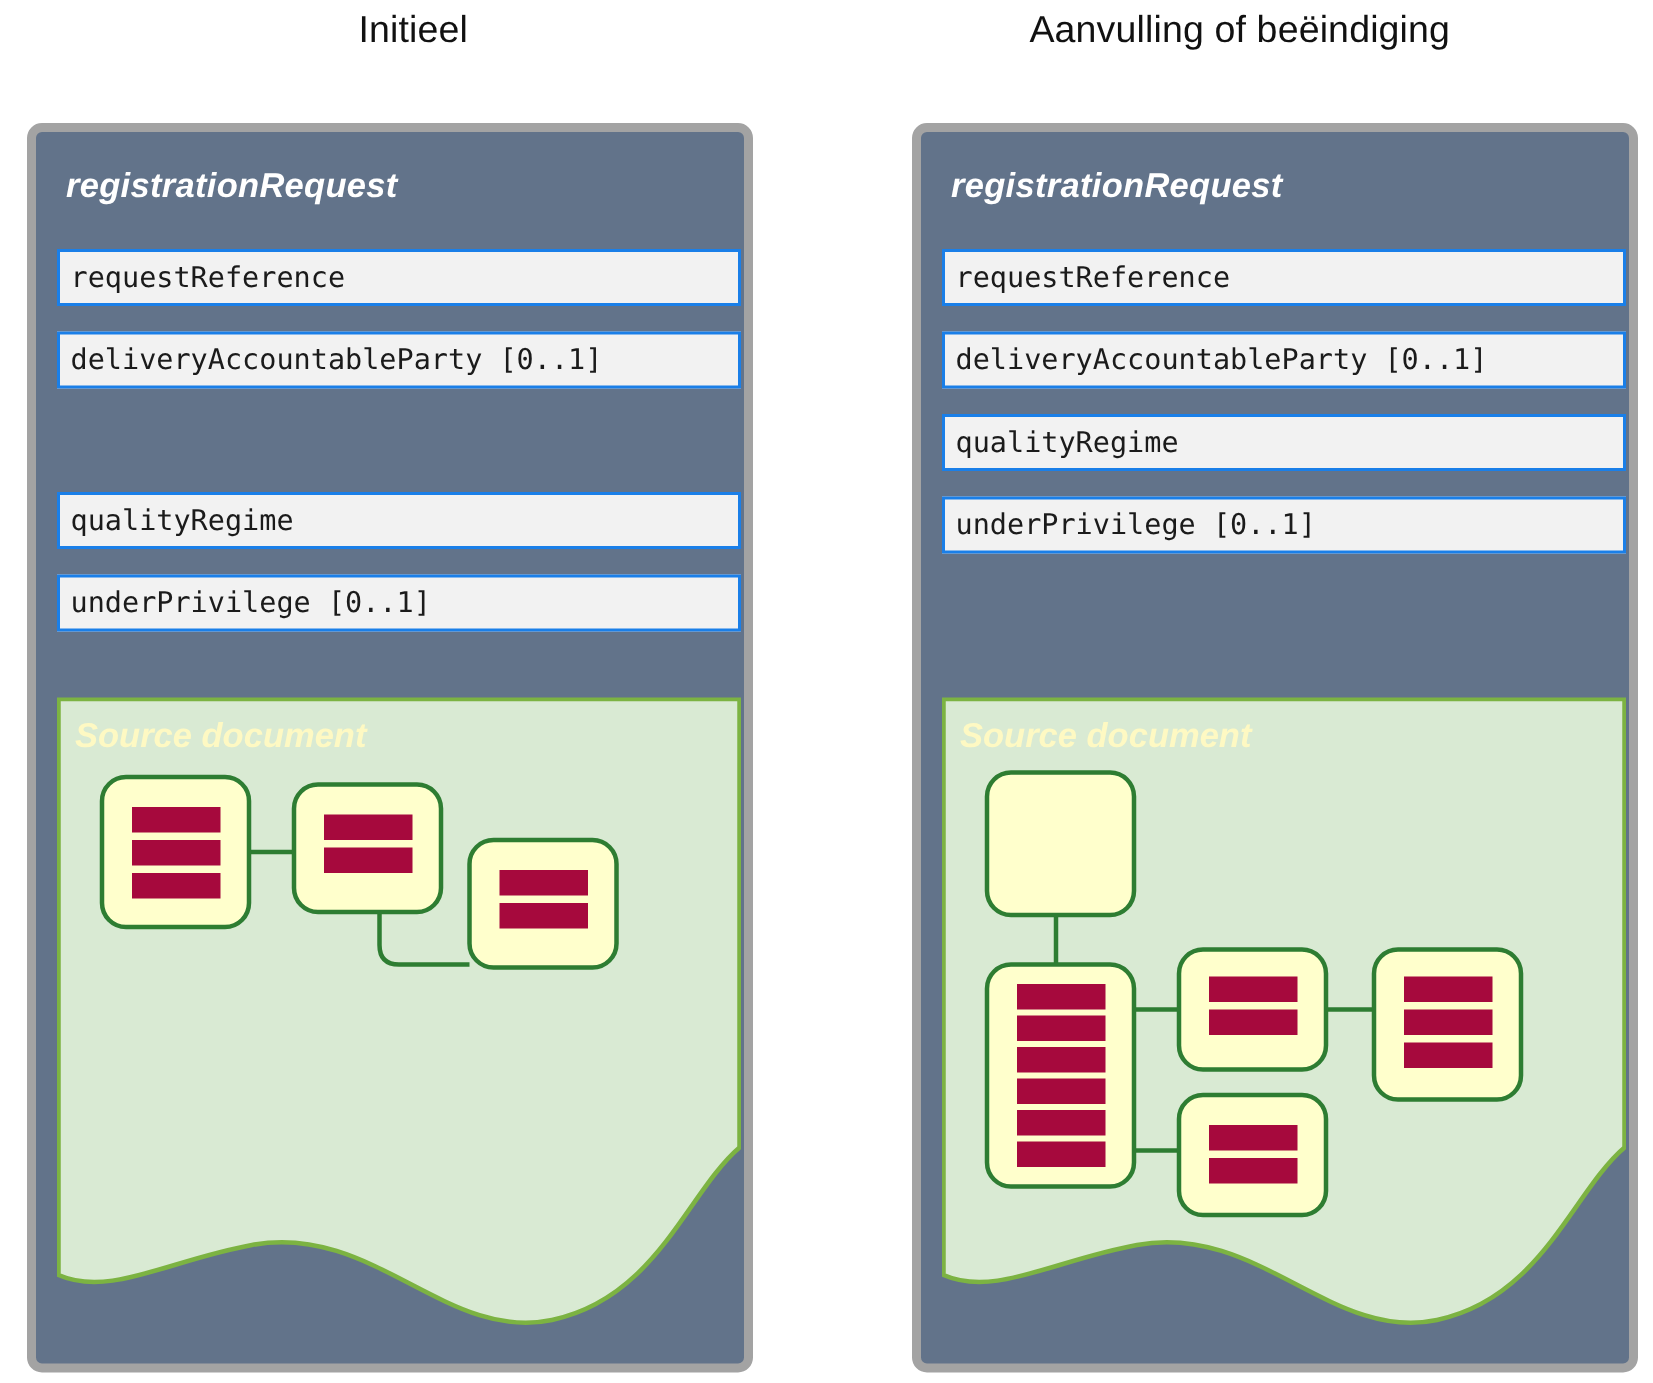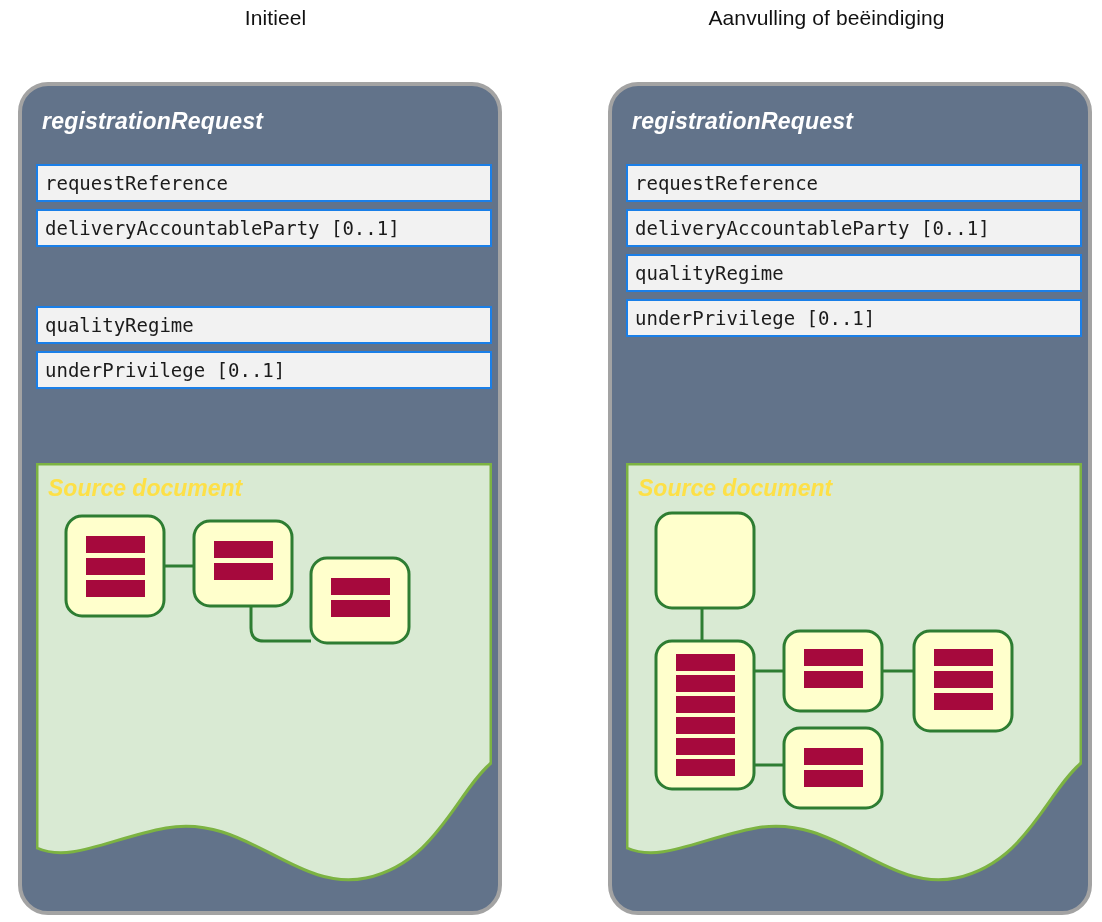--- a/index.html
+++ b/index.html
@@ -23,35 +23,35 @@
   }
   .column.left  { left: 0; }
   .column.right { left: 551px; text-decoration: underline; }
 
   .column-title {
     position: absolute;
     top: 6px;
     left: 0;
     width: 551px;
     text-align: center;
-    font-size: 21px;
+    font-size: 25px;
     color: #111111;
     font-family: "Liberation Sans", sans-serif;
     letter-spacing: 0.1px;
   }
 
   
   .card {
     position: absolute;
     top: 82px;
     width: 484px;
     height: 833px;
     background: #62738a;
-    border: 4px solid #a3a3a3;
-    border-radius: 30px;
+    border: 6px solid #a3a3a3;
+    border-radius: 10px;
     box-sizing: border-box;
     overflow: hidden;
   }
   .column.left  .card { left: 18px; }
   .column.right .card { left: 57px; }
 
   .card-title {
     position: absolute;
     top: 22px;
     left: 20px;
@@ -68,21 +68,21 @@
     position: absolute;
     top: 78px;
     left: 14px;
     width: 456px;
   }
   .field {
     box-sizing: border-box;
     height: 38px;
     background: #f2f2f2;
     border: 2px solid #1a7fe8;
-    margin-bottom: 7px;
+    margin-bottom: 17px;
     display: flex;
     align-items: center;
     padding-left: 7px;
     font-family: "DejaVu Sans Mono", monospace;
     font-size: 19px;
     color: #1b1b1b;
     white-space: nowrap;
   }
   .field.spacer {
     background: transparent;
@@ -100,21 +100,21 @@
   .source-doc svg {
     display: block;
   }
   .source-label {
     position: absolute;
     top: 12px;
     left: 12px;
     font-size: 23px;
     font-weight: bold;
     font-style: italic;
-    color: #fde047;
+    color: #fef9c3;
     font-family: "Liberation Sans", sans-serif;
   }
   .graph {
     position: absolute;
     top: 0;
     left: 0;
   }
 </style>
 </head>
 <body>

